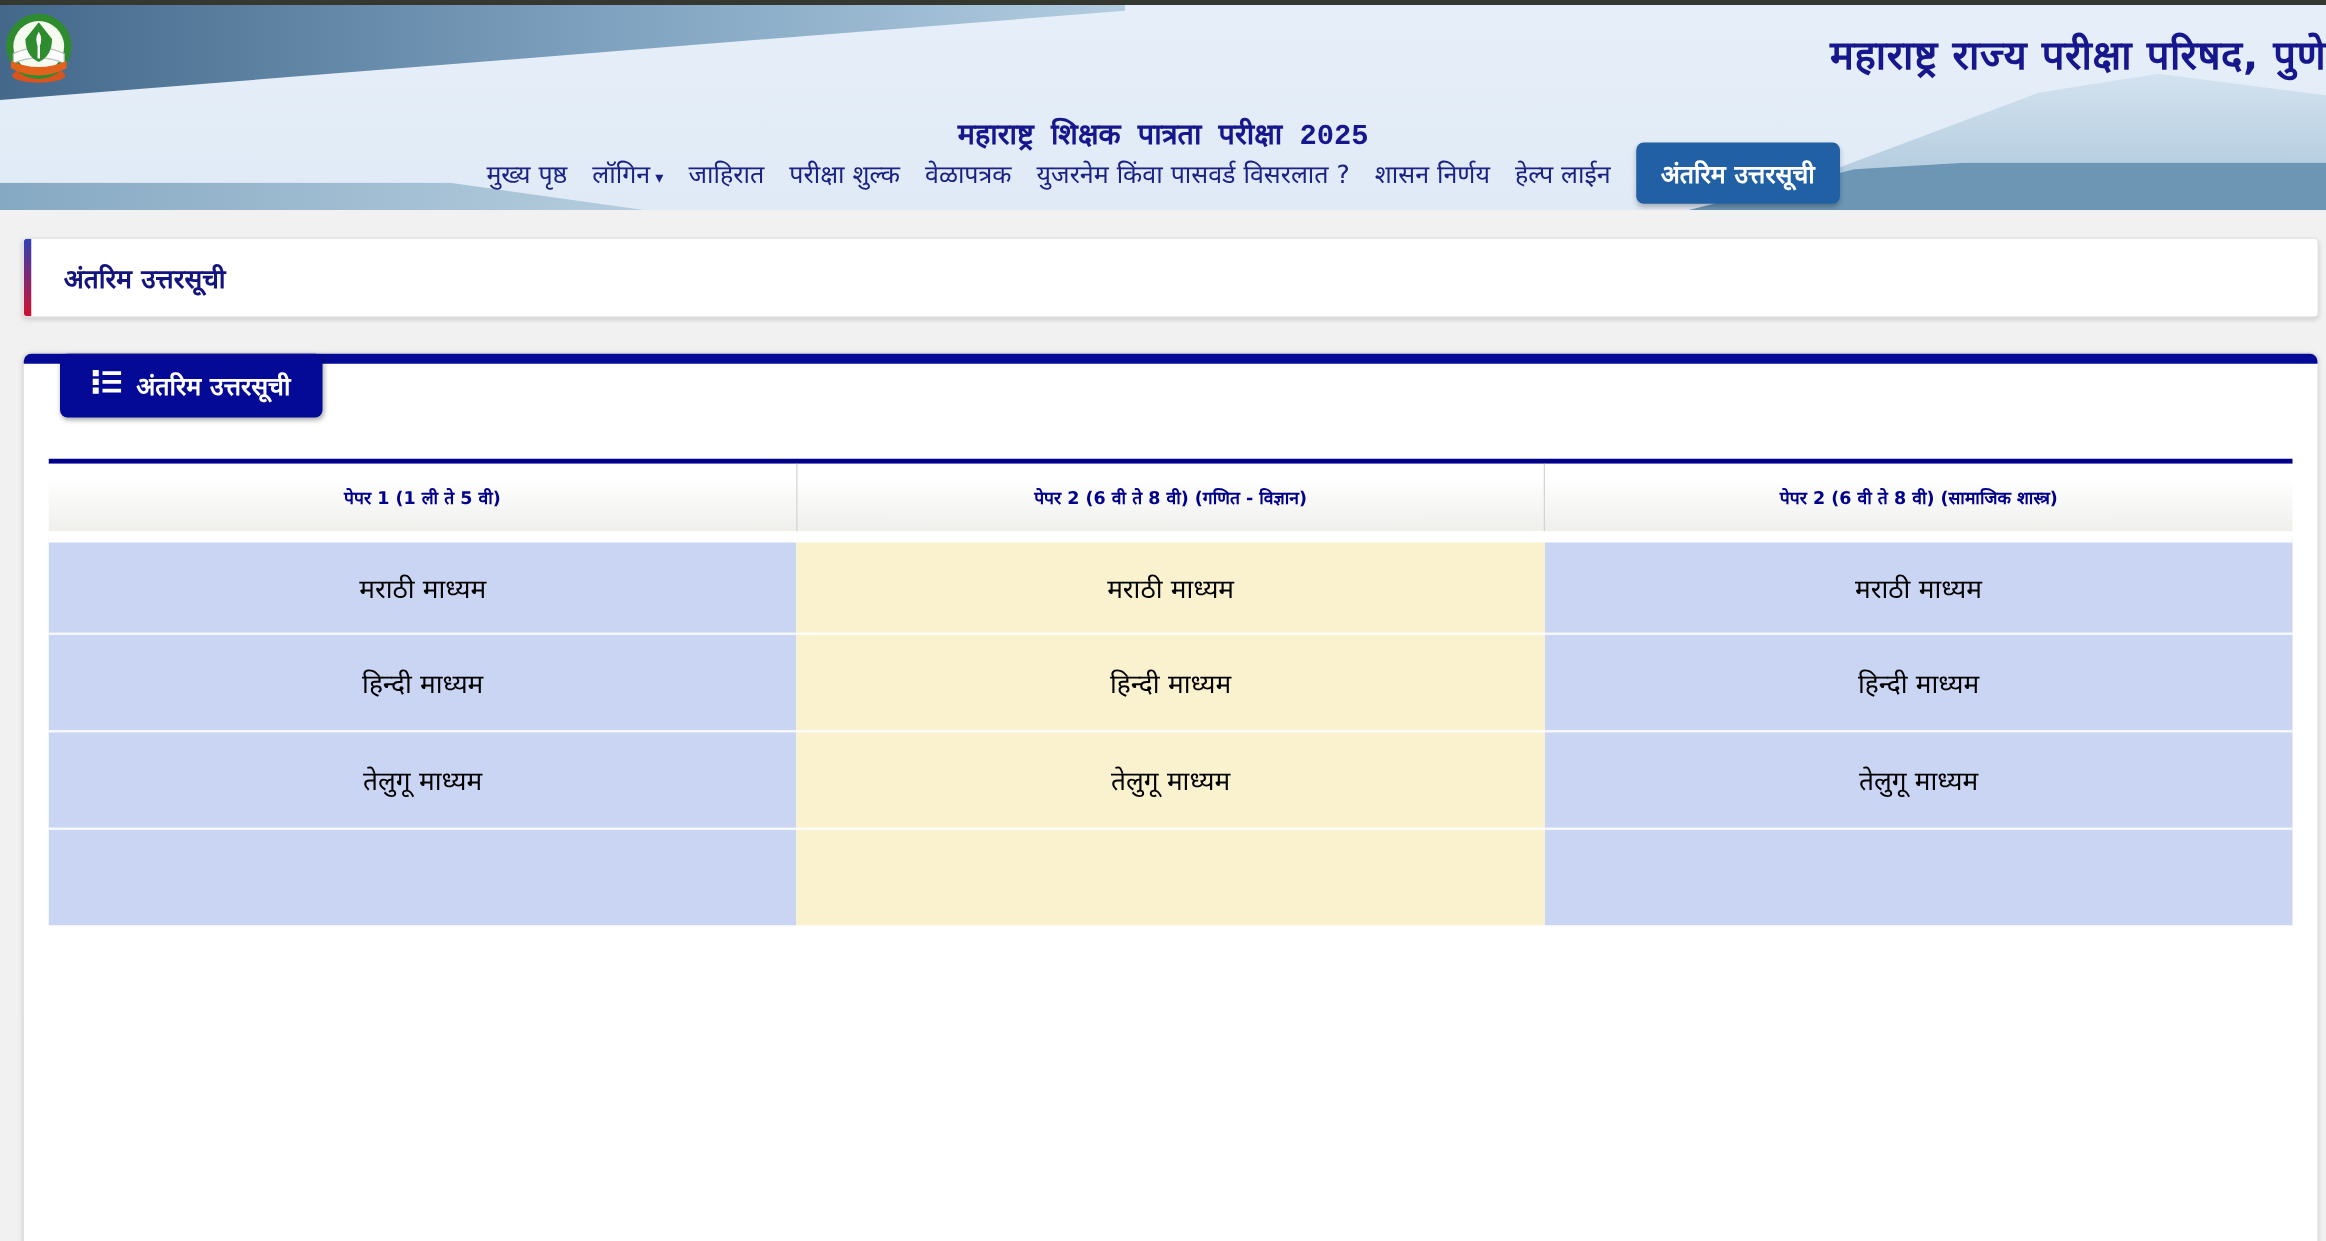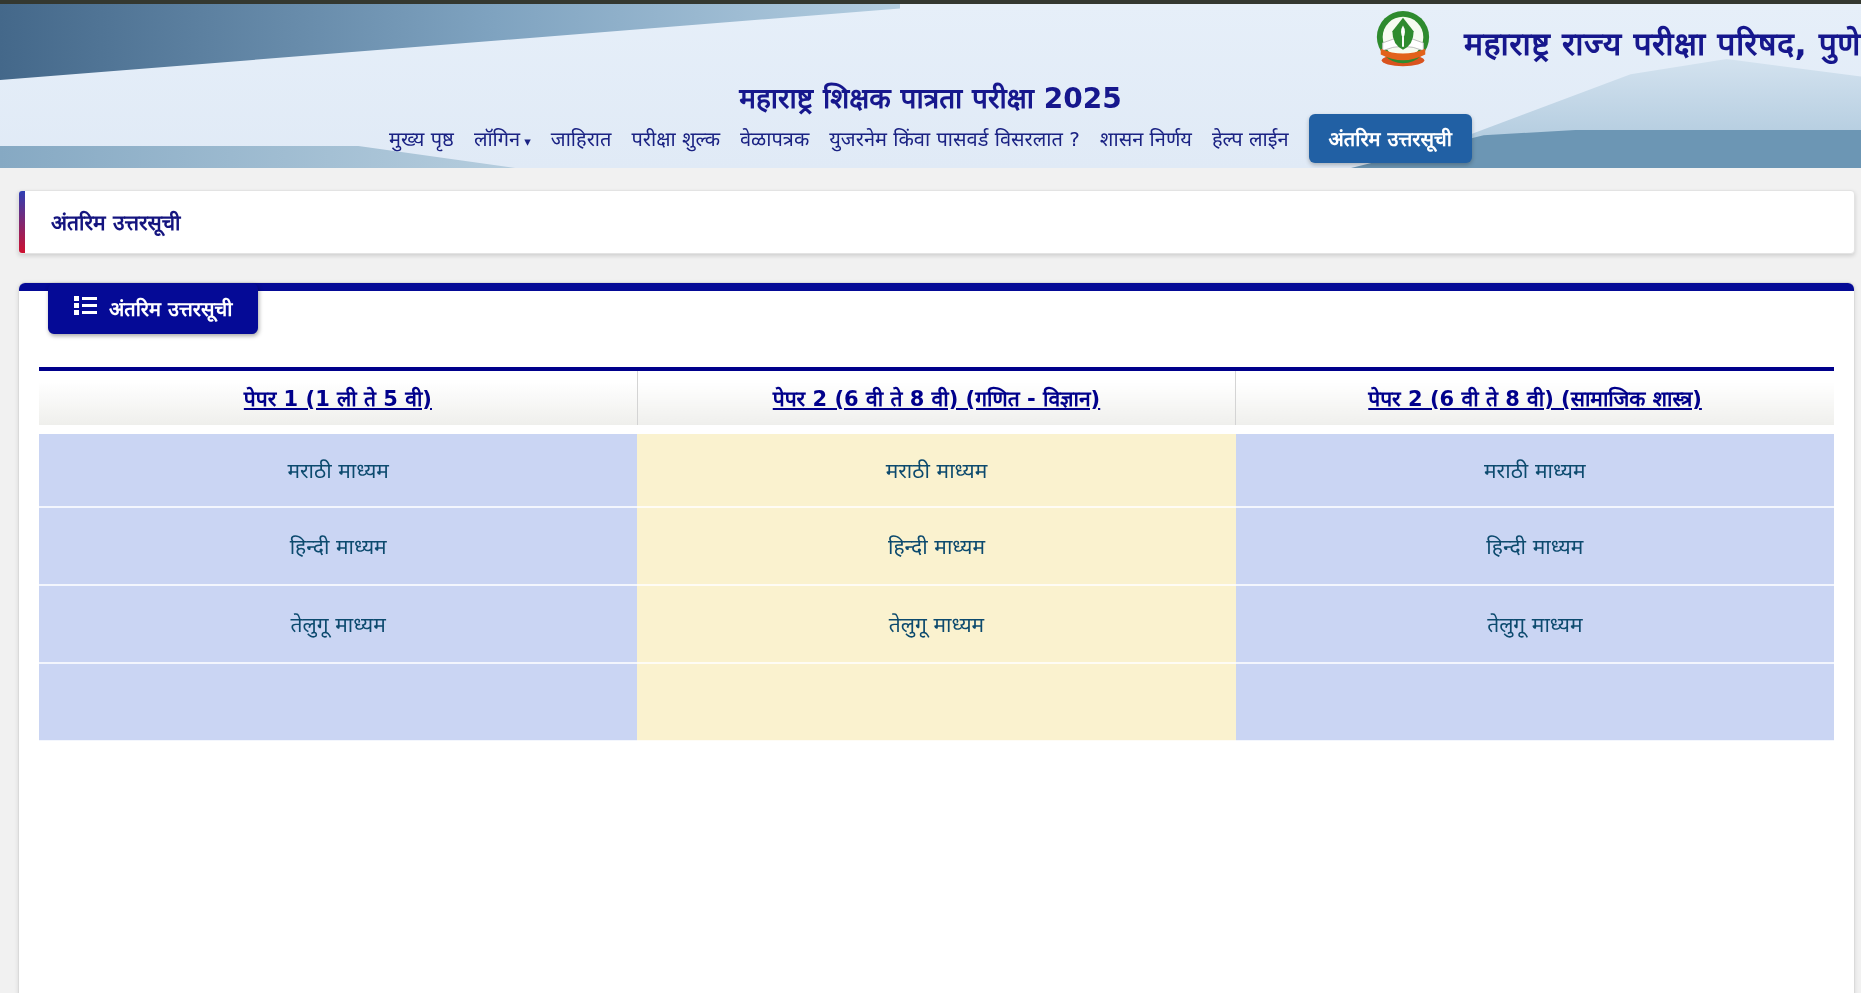--- a/index.html
+++ b/index.html
@@ -33,23 +33,23 @@
     position:absolute; top:55px; right:0; width:480px; height:109px;
     background:linear-gradient(180deg,#d3e2ef,#a9c5da);
     clip-path:polygon(0 100%,52% 14%,72% 0,100% 16%,100% 100%);
   }
   .deco-mt-dark {
     position:absolute; top:126px; right:0; width:510px; height:38px;
     background:#6c96b4;
     clip-path:polygon(0 100%,26% 14%,44% 0,100% 0,100% 100%);
   }
   .brand { position:absolute; top:6px; left:0; right:0; text-align:center; }
-  .brand-row { display:flex; align-items:center; justify-content:flex-end; gap:30px; }
+  .brand-row { display:flex; align-items:center; justify-content:space-between; gap:30px; }
   .org-title { font-size:32px; font-weight:bold; color:#16178d; letter-spacing:.5px; }
-  .exam-title { font-size:28px; font-weight:bold; color:#16178d; margin-top:4px; }
+  .exam-title { font-size:23px; font-weight:bold; color:#16178d; margin-top:16px;font-family:Liberation Mono, monospace; }
 
   
   .main-nav {
     position:absolute; left:0; right:0; top:104px; height:60px;
     display:flex; align-items:center; justify-content:center; gap:20px;
     z-index:5;
   }
   .nav-item {
     font-size:20px; color:#1a2283; text-decoration:none; cursor:pointer; white-space:nowrap;
   }
@@ -85,28 +85,27 @@
     display:flex; align-items:center; gap:12px; padding:0 26px;
     font-size:20px; font-weight:bold; cursor:pointer;
     box-shadow:1px 2px 4px rgba(0,0,0,.35);
   }
 
   
   .table-wrap { margin:76px 20px 0 20px; border-top:4px solid #00008b; }
   table.media-table { width:100%; border-collapse:collapse; table-layout:fixed; }
   table.media-table thead th {
     height:58px; background:linear-gradient(180deg,#ffffff 20%,#efefec 100%);
-    font-size:21px; font-weight:bold; color:#00008b; text-align:center;
+    font-size:14px; font-weight:bold; color:#00008b; text-align:center;
     border-bottom:9px solid #ffffff;
-    text-decoration:underline;
   }
   table.media-table thead th + th { border-left:1px solid #d4d4d4; }
   table.media-table tbody td {
     height:78px; text-align:center; vertical-align:middle;
-    font-size:21px; color:#0c4a6e; cursor:pointer;
+    font-size:21px; color:#000000; cursor:pointer;
     border-bottom:2px solid rgba(255,255,255,.78);
   }
   td.col-0, td.col-2 { background:#cad5f3; }
   td.col-1 { background:#faf2cf; }
 </style>
 </head>
 <body>
 
 <div class="top-strip"></div>
 

